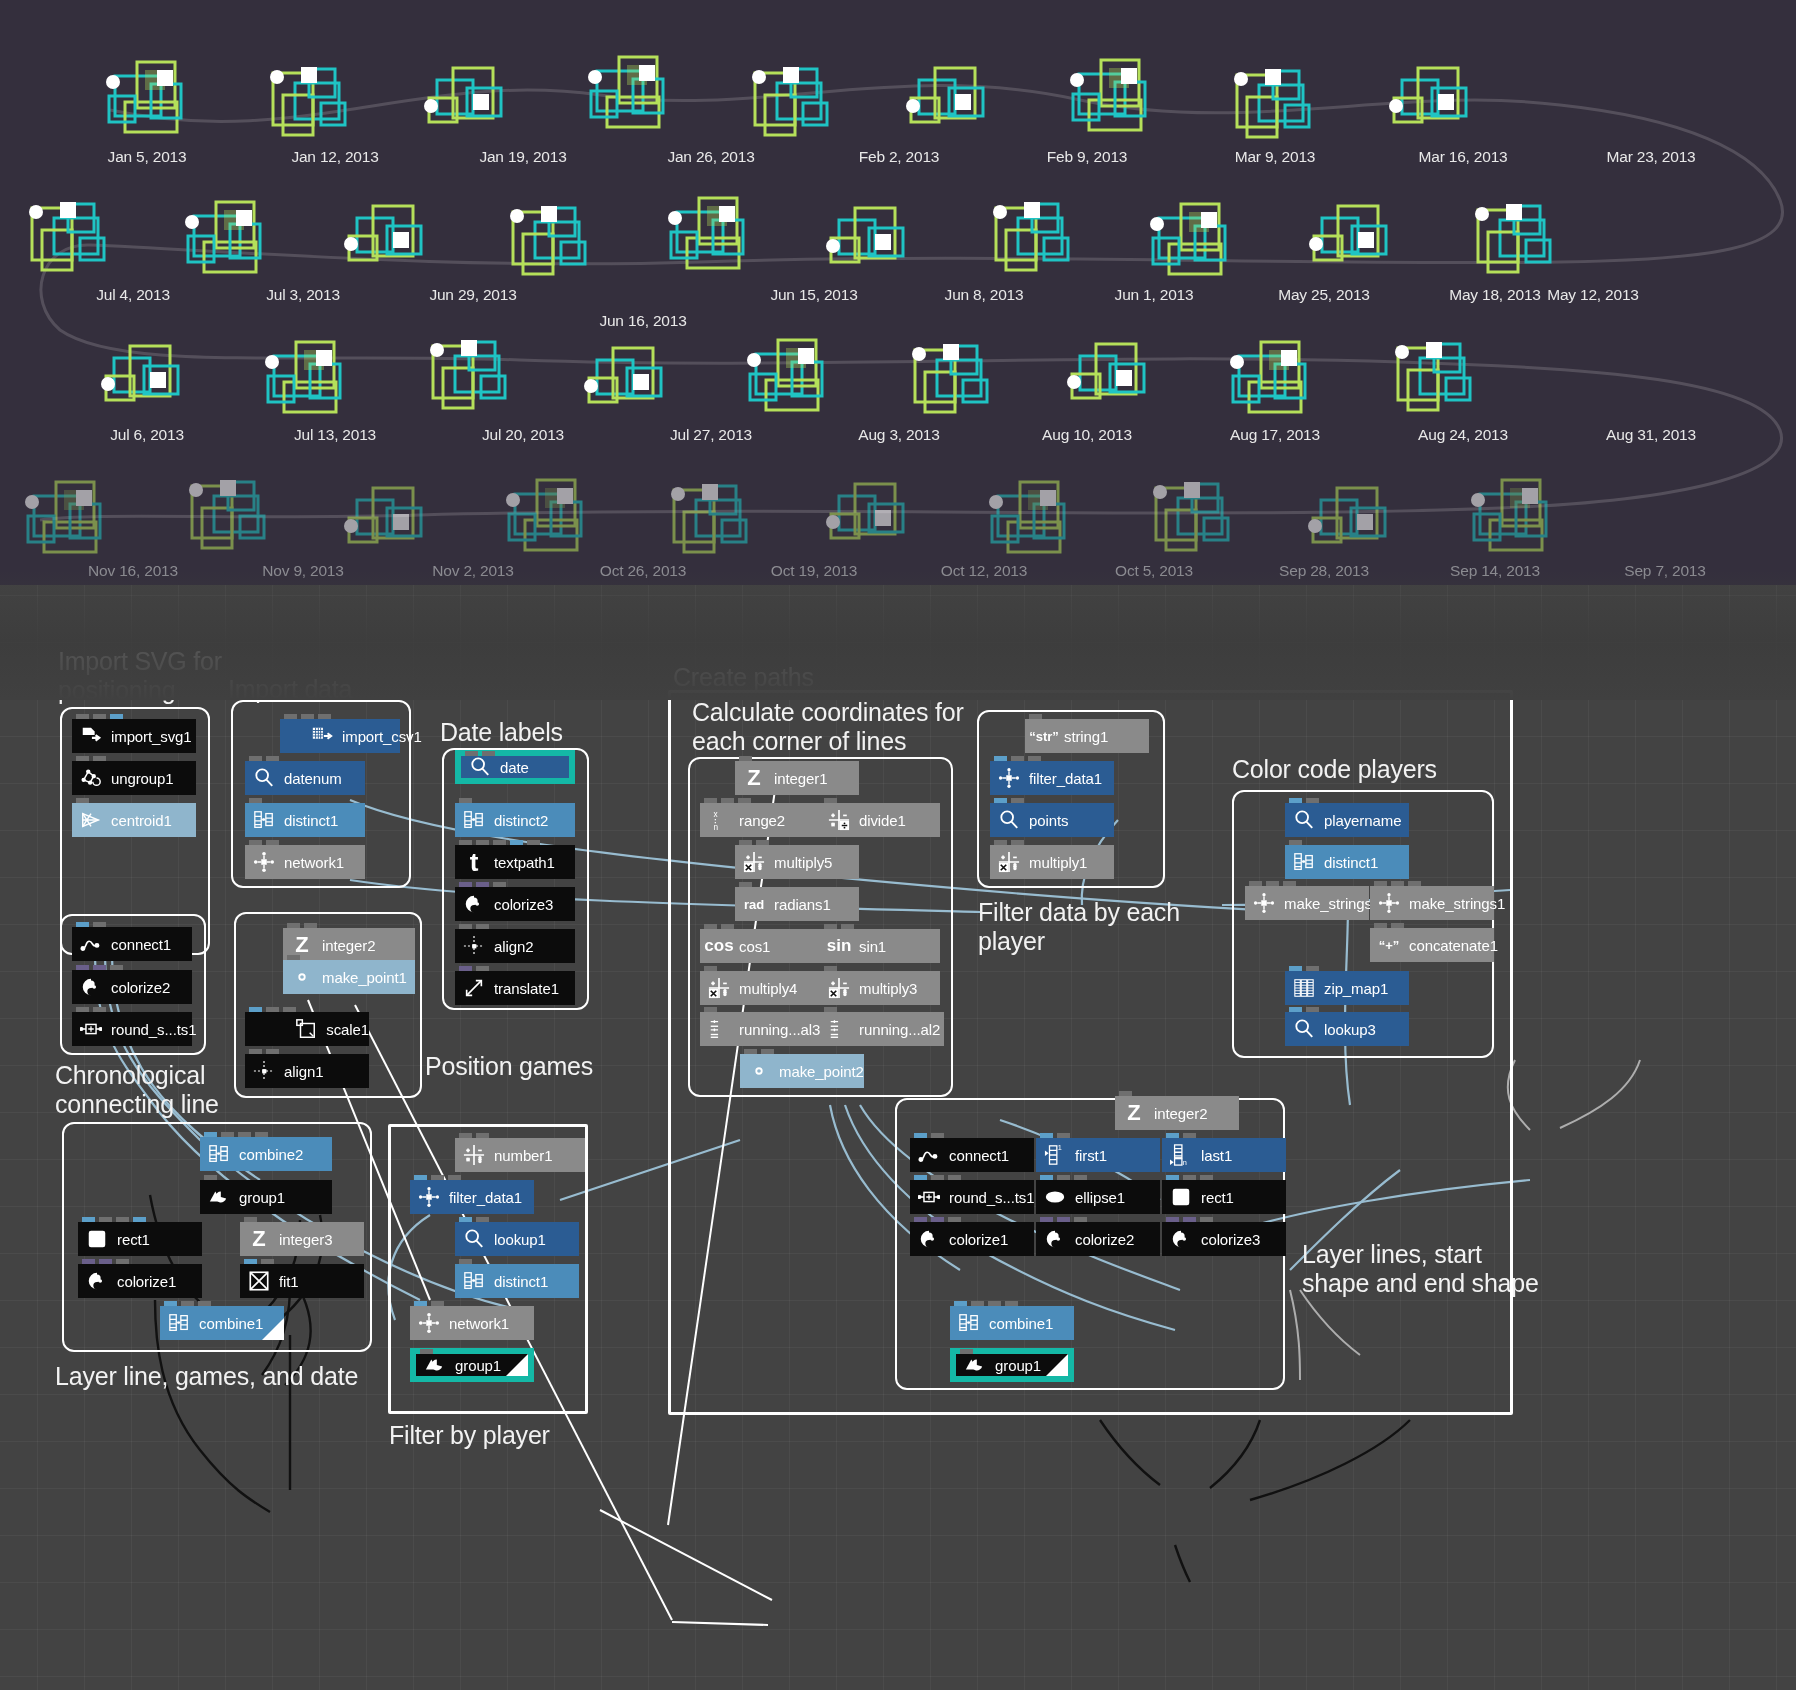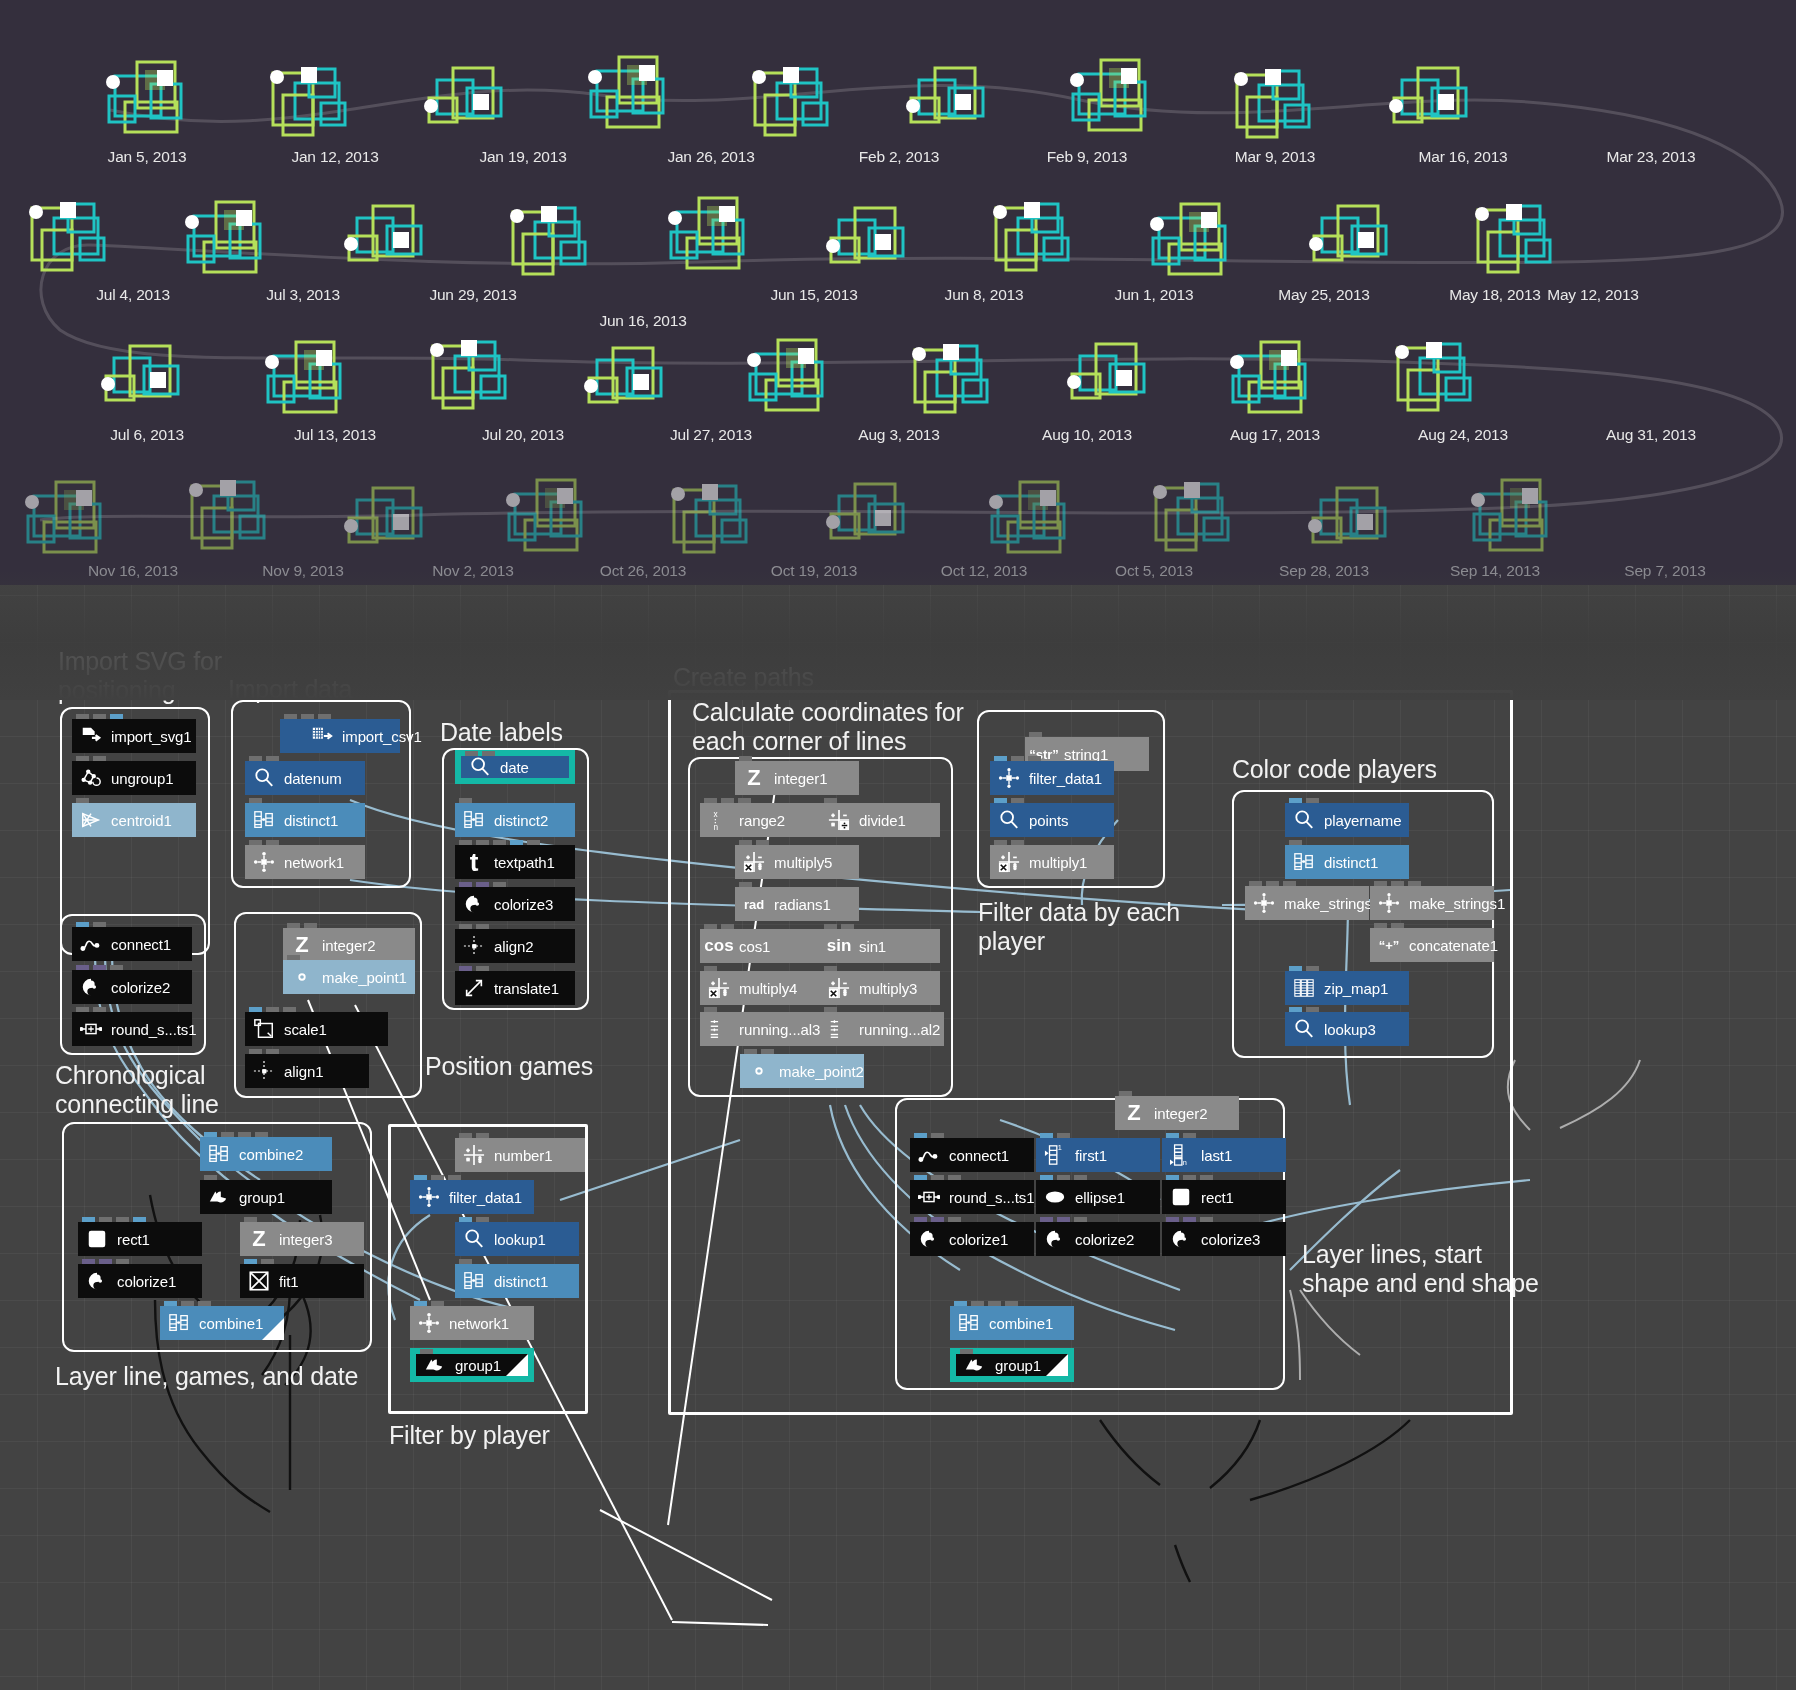--- a/index.html
+++ b/index.html
@@ -611,21 +611,21 @@
         <div class="pips">
           <i></i>
         </div>
         <span class="nicon">
           <svg viewBox="0 0 24 24" width="22" height="22">
             <circle cx="12" cy="12" r="3" fill="none" stroke="#fff" stroke-width="2"></circle>
           </svg>
         </span>
         <span class="nlabel">make_point1</span>
       </div>
-      <div class="node black" style="left: 245px; top: 1012px; width: 143px;">
+      <div class="node black" style="left: 245px; top: 1012px; width: 124px; justify-content: flex-end;">
         <div class="pips">
           <i class="hl"></i>
           <i></i>
           <i></i>
         </div>
         <span class="nicon">
           <svg viewBox="0 0 24 24" width="22" height="22">
             <g stroke="#fff" stroke-width="1.6" fill="none">
               <rect x="2" y="2" width="6" height="6"></rect>
               <rect x="6" y="6" width="15" height="15"></rect>
@@ -1042,21 +1042,21 @@
           <i></i>
           <i></i>
         </div>
         <span class="nicon">
           <svg viewBox="0 0 24 24" width="22" height="22">
             <circle cx="12" cy="12" r="3" fill="none" stroke="#fff" stroke-width="2"></circle>
           </svg>
         </span>
         <span class="nlabel">make_point2</span>
       </div>
-      <div class="node gray" style="left: 1025px; top: 719px; width: 124px; margin-top: 18px;">
+      <div class="node gray" style="left: 1025px; top: 719px; width: 124px;">
         <div class="pips">
           <i></i>
         </div>
         <span class="nicon">
           <span class="icon-text sm">“str”</span>
         </span>
         <span class="nlabel">string1</span>
       </div>
       <div class="node blue" style="left: 990px; top: 761px; width: 124px;">
         <div class="pips">

